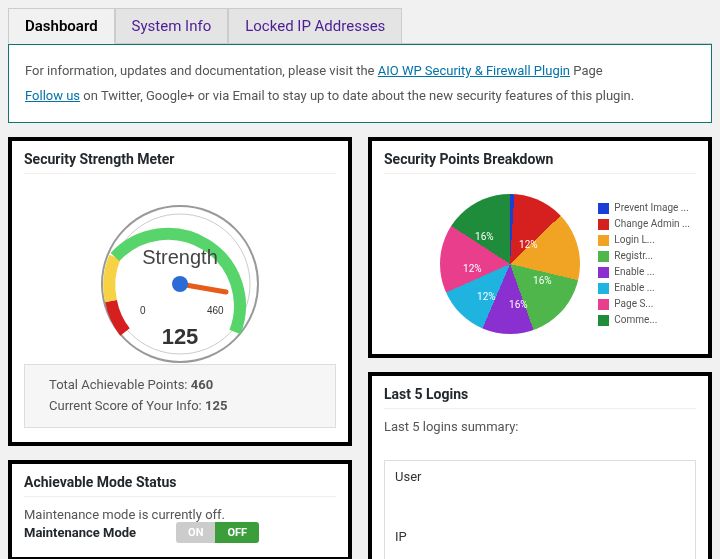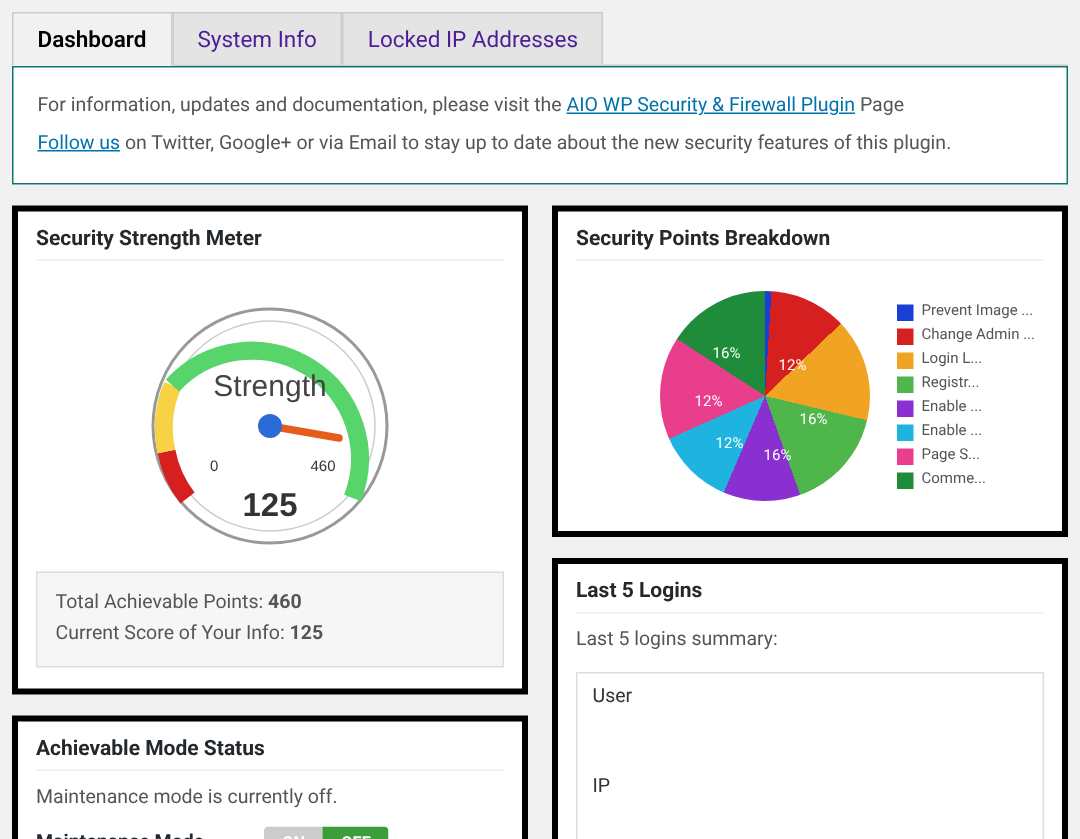--- a/index.html
+++ b/index.html
@@ -15,40 +15,40 @@
   .info-box a { color: #0073aa; text-decoration: underline; }
 
   
   .widgets { display: flex; gap: 16px; }
   .col { flex: 1; display: flex; flex-direction: column; gap: 14px; }
   .widget { border: 4px solid #000000; background: #fff; padding: 10px 12px 14px; }
   .widget h3 { font-size: 14px; font-weight: 700; color: #23282d; padding-bottom: 6px; border-bottom: 1px solid #eee; margin-bottom: 10px; }
 
   
   .gauge-wrap { display: flex; justify-content: center; }
-  .stats-box { background: #f6f6f6; border: 1px solid #ddd; padding: 10px 12px; margin-top: 17px; line-height: 1.6; }
+  .stats-box { background: #f6f6f6; border: 1px solid #ddd; padding: 10px 24px; margin-top: 0; line-height: 1.6; }
 
   
   .pie-row { display: flex; align-items: center; justify-content: flex-end; gap: 18px; padding: 10px 6px 6px; }
   .pie { position: relative; width: 140px; height: 140px; border-radius: 50%; }
   .pie .slice-label { position: absolute; font-size: 10px; color: #fff; font-weight: 400; transform: translate(-50%, -50%); }
   .legend { font-size: 10px; line-height: 1.6; }
   .legend div { display: flex; align-items: center; gap: 5px; }
   .legend .swatch { width: 11px; height: 11px; display: inline-block; }
 
   
-  .maint-text { margin-bottom: 12px; }
+  .maint-text { }
   .maint-row { display: flex; align-items: center; gap: 40px; font-weight: 700; color: #23282d; }
   .toggle { display: inline-flex; border-radius: 3px; overflow: hidden; font-weight: 700; font-size: 11px; }
   .toggle span { padding: 4px 12px; }
   .toggle .on { background: #ccc; color: #fff; }
   .toggle .off { background: #3b9e3b; color: #fff; }
 
   
-  .logins-summary { margin-bottom: 14px; }
+  .logins-summary { margin-bottom: 26px; }
   .logins-table { border: 1px solid #ddd; }
   .logins-head { display: flex; padding: 8px 10px; font-size: 13px; color: #333; flex-direction: column; }
   .logins-head .c1 { flex: 0 0 60px; }
   .logins-head .c2 { flex: 1; }
   .logins-head .c3 { flex: 0 0 40px; }
 
   
   .gauge-label { font: 20px Arial; fill: #444; }
   .gauge-score { font: 700 22px Arial; fill: #333; }
   .gauge-tick { font: 10px Arial; fill: #333; }

